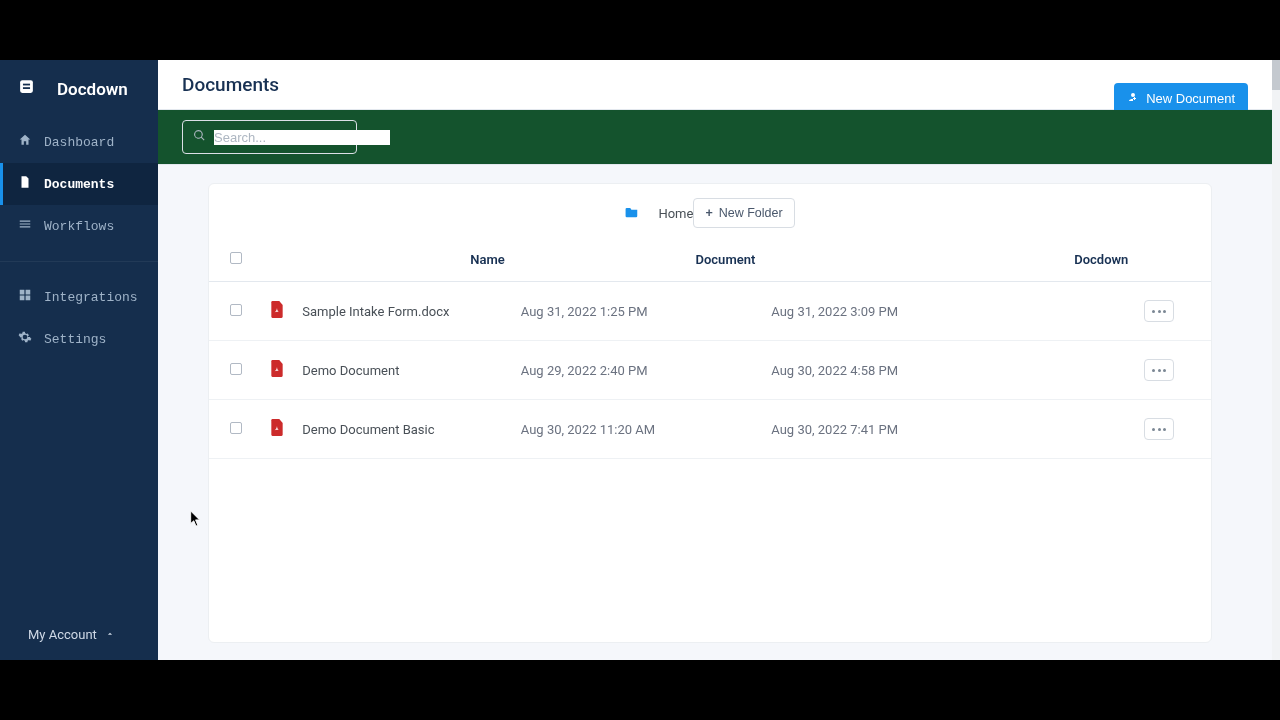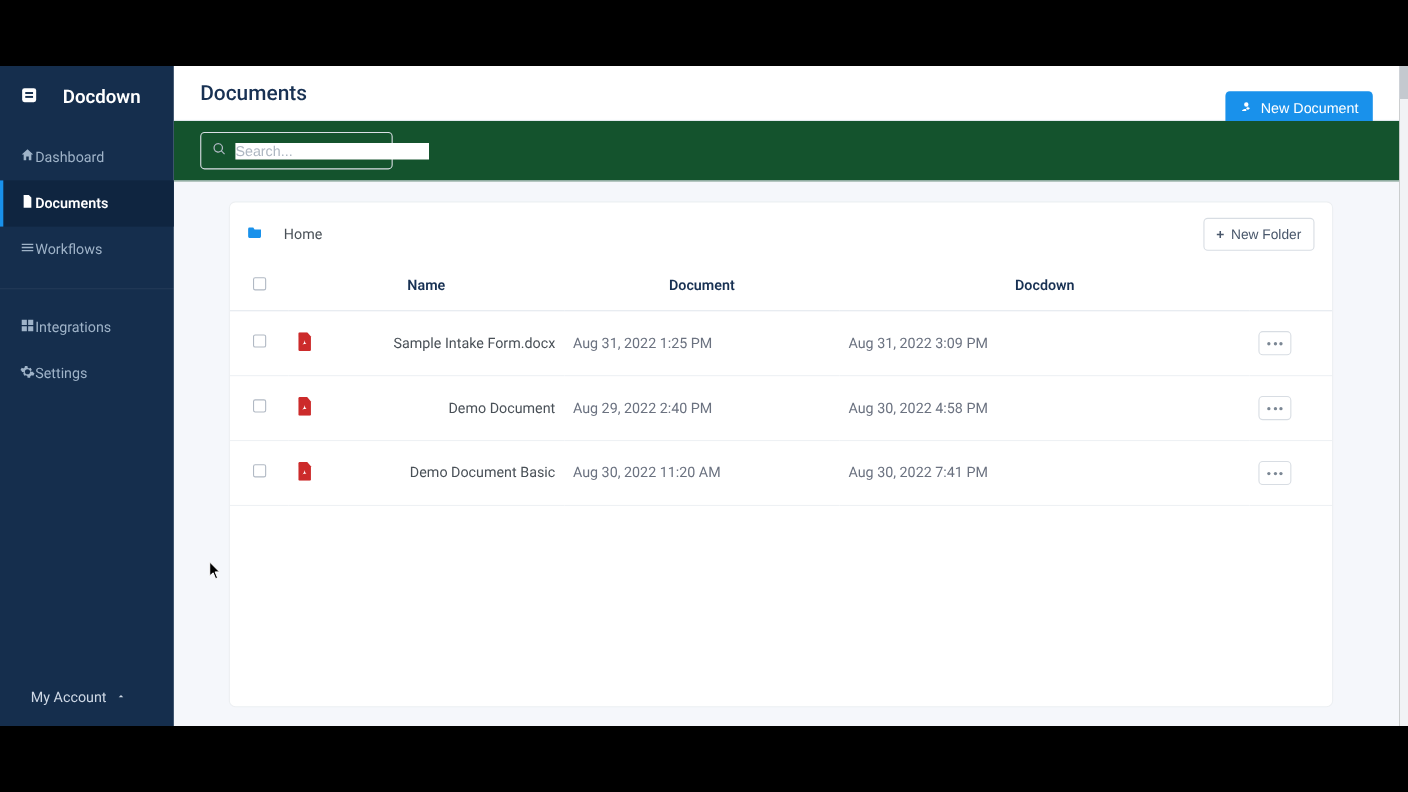--- a/index.html
+++ b/index.html
@@ -33,24 +33,26 @@
     color: #fff;
     font-weight: 600;
     font-size: 17px;
     gap: 22px;
   }
   .brand svg { width: 17px; height: 17px; }
   .nav { padding-top: 4px; }
   .nav-item {
     display: flex;
     align-items: center;
+    gap: 12px;
     padding: 12px 18px;
     font-size: 13px;
     color: #9fb3c8;
     cursor: pointer;
+    font-family: Liberation Mono, monospace;
   }
   .nav-item.active {
     color: #fff;
     font-weight: 600;
     background: #0f2540;
     border-left: 3px solid #1991eb;
     padding-left: 15px;
   }
   .nav-item svg { width: 14px; height: 14px; fill: currentColor; flex:0 0 14px; }
   .nav-sep { height: 1px; background: rgba(255,255,255,0.06); margin: 14px 0; }
@@ -126,21 +128,21 @@
     border: 1px solid #eceff2;
     border-radius: 6px;
     min-height: 460px;
     display: flex;
     flex-direction: column;
     padding-bottom: 10px;
   }
   .breadcrumb-row {
     display: flex;
     align-items: center;
-    justify-content: space-between;
+    justify-content: center;
     padding: 14px 16px 14px 16px;
   }
   .breadcrumb {
     display: flex;
     align-items: center;
     gap: 19px;
     font-size: 13px;
     color: #495057;
   }
   .folder-icon { width:14px; height:12px; fill:#1991eb; }
@@ -155,40 +157,40 @@
     align-items: center;
     gap: 6px;
     cursor: pointer;
   }
   table.doclist {
     width: 100%;
     border-collapse: collapse;
     table-layout: fixed;
   }
   .doclist th {
-    text-align: center;
+    text-align: right;
     font-size: 13px;
     font-weight: 600;
     color: #183153;
     padding: 10px 8px 14px 8px;
     border-bottom: 1px solid #e3e8ee;
   }
   .doclist td {
     padding: 18px 8px;
     font-size: 13px;
     color: #6b7280;
     border-bottom: 1px solid #eef1f4;
     vertical-align: middle;
   }
   .doclist .col-check { width: 50px; text-align: center; }
   .doclist .col-name { width: 235px; }
   .doclist .col-created { width: 235px; }
   .doclist .col-modified { width: 350px; }
   .doclist .col-actions { width: 70px; text-align: center; }
-  .name-cell { display: flex; align-items: center; gap: 18px; color:#495057;justify-content:space-between; }
+  .name-cell { display: flex; align-items: center; gap: 18px; color:#495057; }
   .pdf-icon { width:14px; height:17px; }
   .more-btn {
     width: 30px; height: 22px;
     border: 1px solid #d8dde3;
     border-radius: 4px;
     background: #fff;
     display: inline-flex;
     align-items: center;
     justify-content: center;
     gap: 2.5px;

